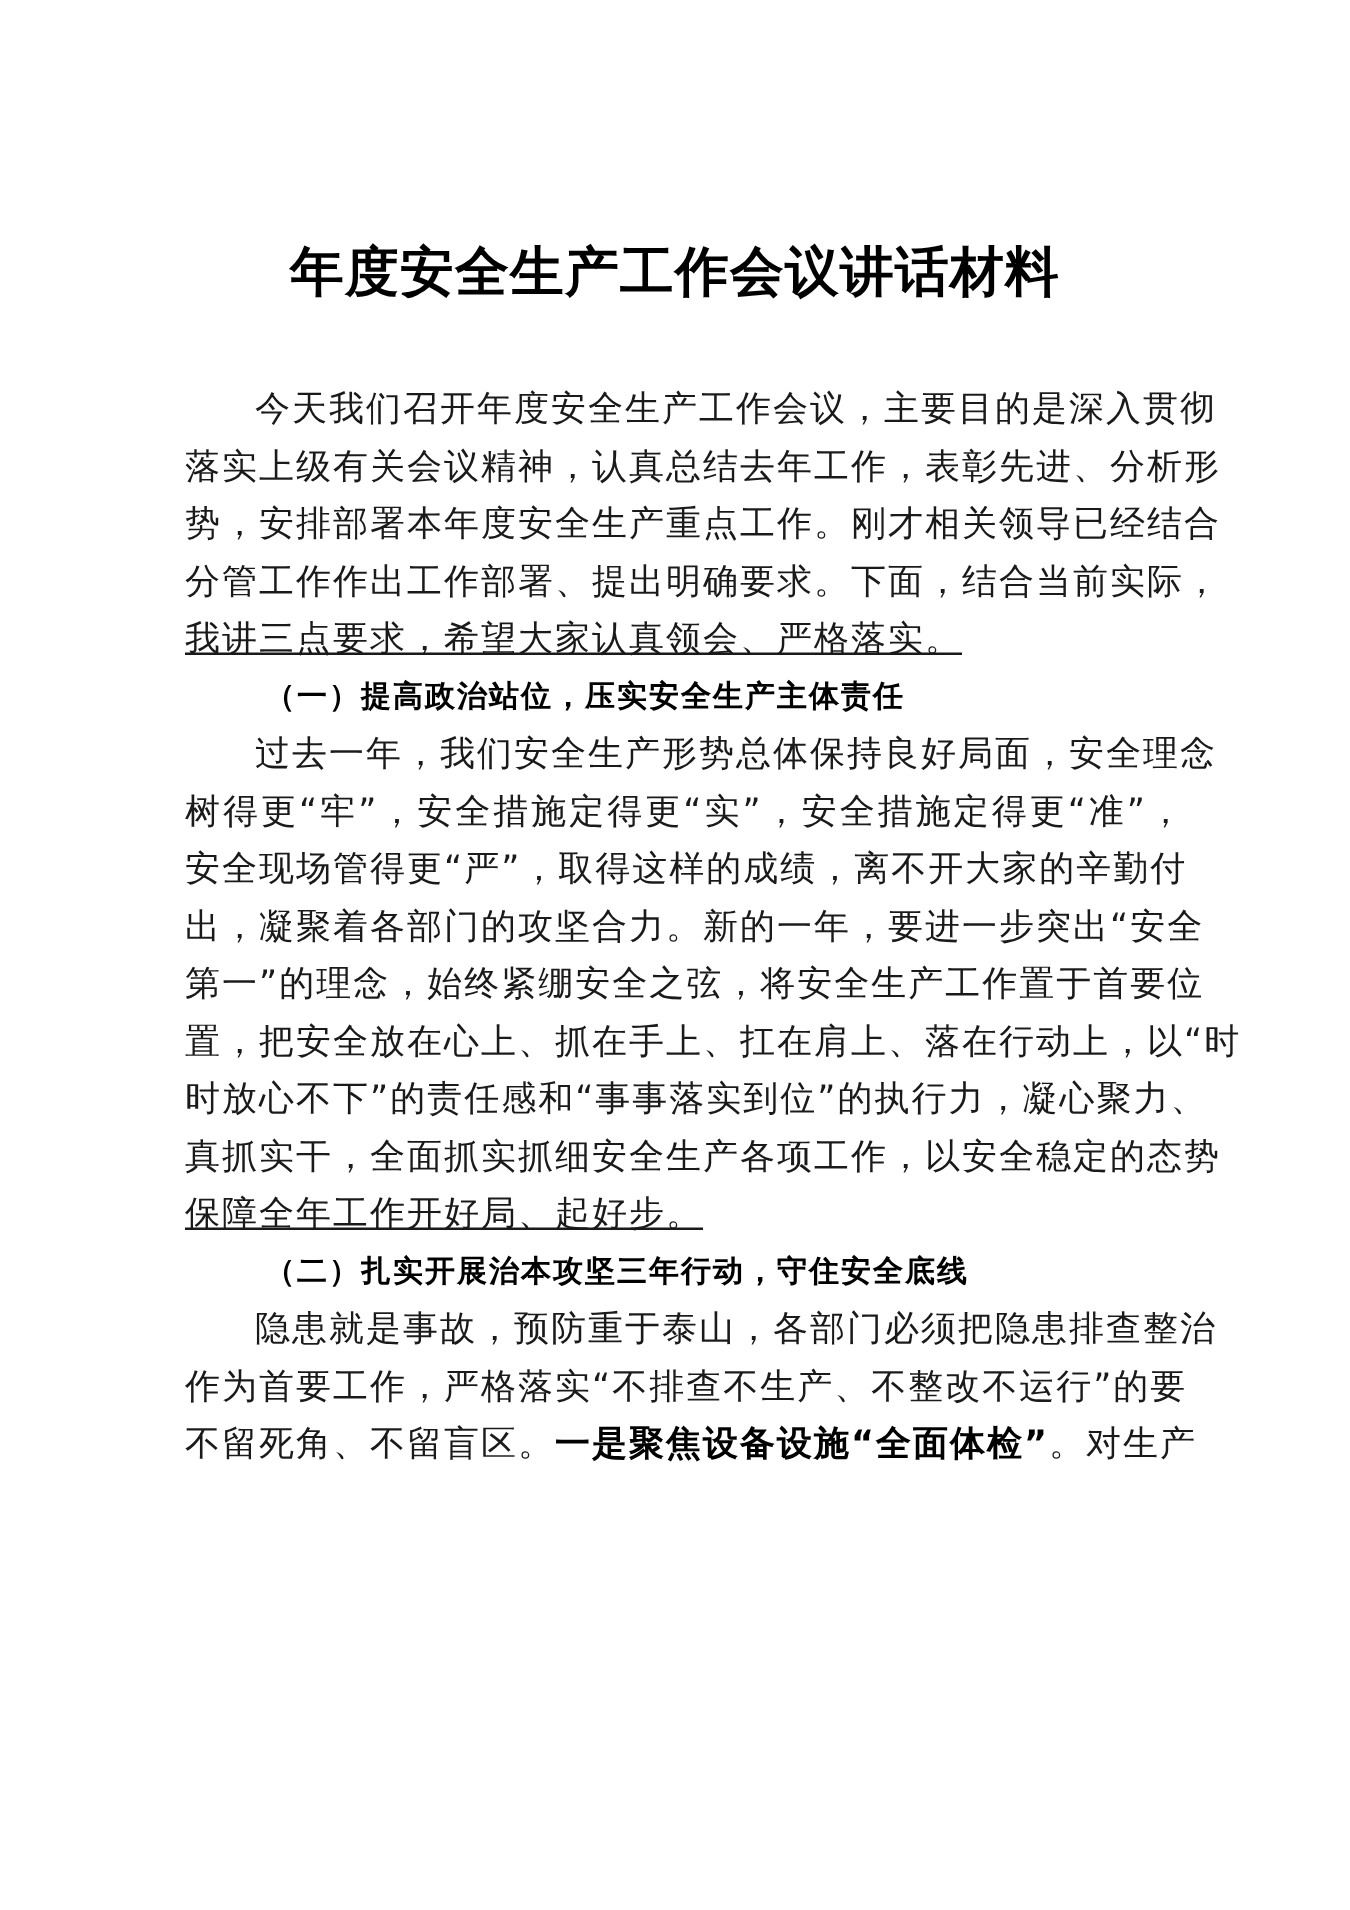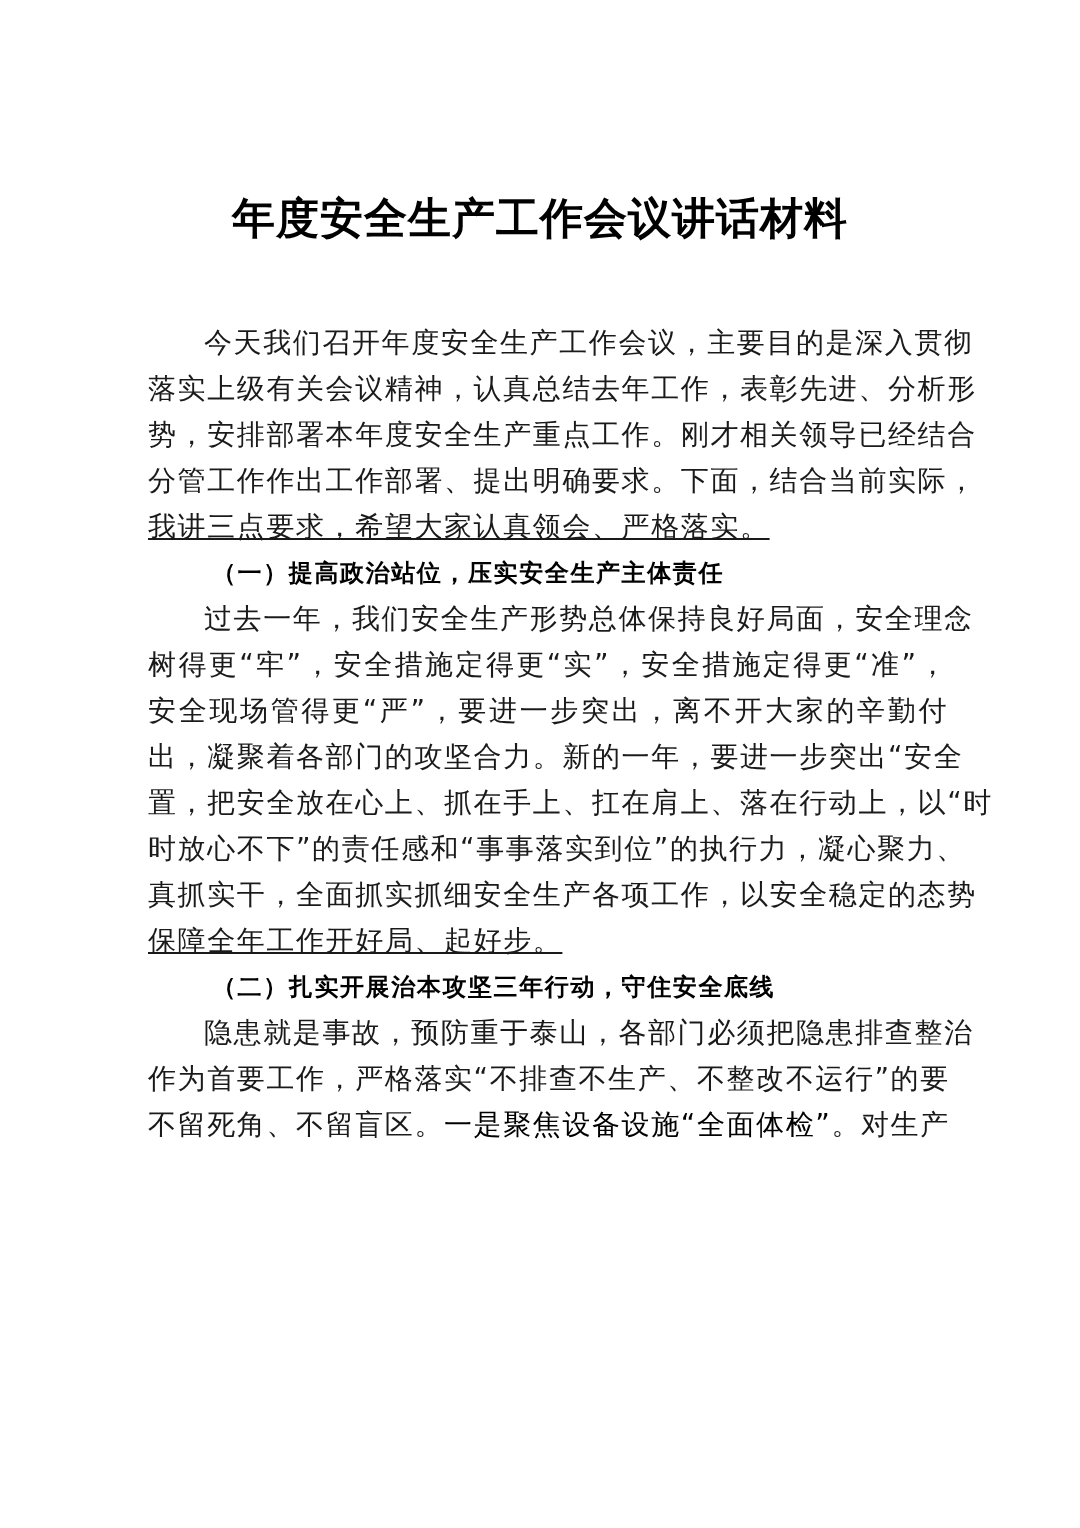--- a/index.html
+++ b/index.html
@@ -32,37 +32,37 @@
       font-family: "DejaVu Serif", serif;
       font-weight: bold;
       font-size: 43px;
       letter-spacing: 1px;
       line-height: 60px;
       color: #000000;
     }
     .body-text {
       position: absolute;
       left: 148px;
-      top: 320px;
+      top: 304px;
       width: 800px;
       font-size: 28px;
       line-height: 46px;
       letter-spacing: 1.6px;
       color: #1a1a1a;
       text-align: justify;
     }
     .heading {
       margin: 0;
       text-indent: 64px;
       font-weight: bold;
       color: #000000;
       font-size: 24px;
     }
     .bold-inline {
-      font-weight: normal;
+      font-weight: bold;
       color: #000000;
     }
     .line {
       display: block;
       white-space: nowrap;
       text-align-last: justify;
       text-align: justify;
     }
     .line.last {
       text-align-last: left;
@@ -86,22 +86,23 @@
       <span class="line">势，安排部署本年度安全生产重点工作。刚才相关领导已经结合</span>
       <span class="line">分管工作作出工作部署、提出明确要求。下面，结合当前实际，</span>
       <span class="line last">我讲三点要求，希望大家认真领会、严格落实。</span>
     </div>
 
     <div class="heading">（一）提高政治站位，压实安全生产主体责任</div>
 
     <div>
       <span class="line indent">过去一年，我们安全生产形势总体保持良好局面，安全理念</span>
       <span class="line">树得更“牢”，安全措施定得更“实”，安全措施定得更“准”，</span>
-      <span class="line">安全现场管得更“严”，要进一步突出，离不开大家的辛勤付</span>
+      <span class="line">安全现场管得更“严”，取得这样的成绩，离不开大家的辛勤付</span>
       <span class="line">出，凝聚着各部门的攻坚合力。新的一年，要进一步突出“安全</span>
+      <span class="line">第一”的理念，始终紧绷安全之弦，将安全生产工作置于首要位</span>
       <span class="line">置，把安全放在心上、抓在手上、扛在肩上、落在行动上，以“时</span>
       <span class="line">时放心不下”的责任感和“事事落实到位”的执行力，凝心聚力、</span>
       <span class="line">真抓实干，全面抓实抓细安全生产各项工作，以安全稳定的态势</span>
       <span class="line last">保障全年工作开好局、起好步。</span>
     </div>
 
     <div class="heading">（二）扎实开展治本攻坚三年行动，守住安全底线</div>
 
     <div>
       <span class="line indent">隐患就是事故，预防重于泰山，各部门必须把隐患排查整治</span>

